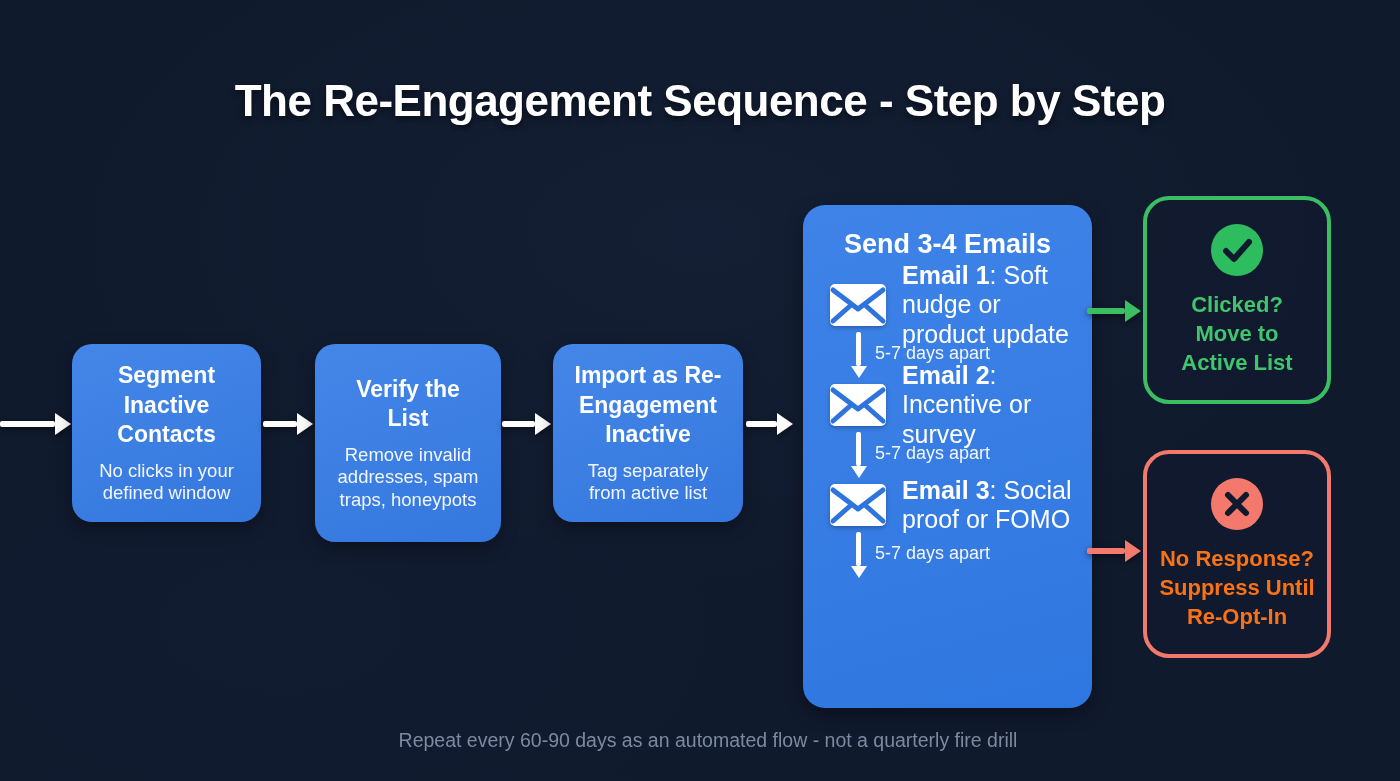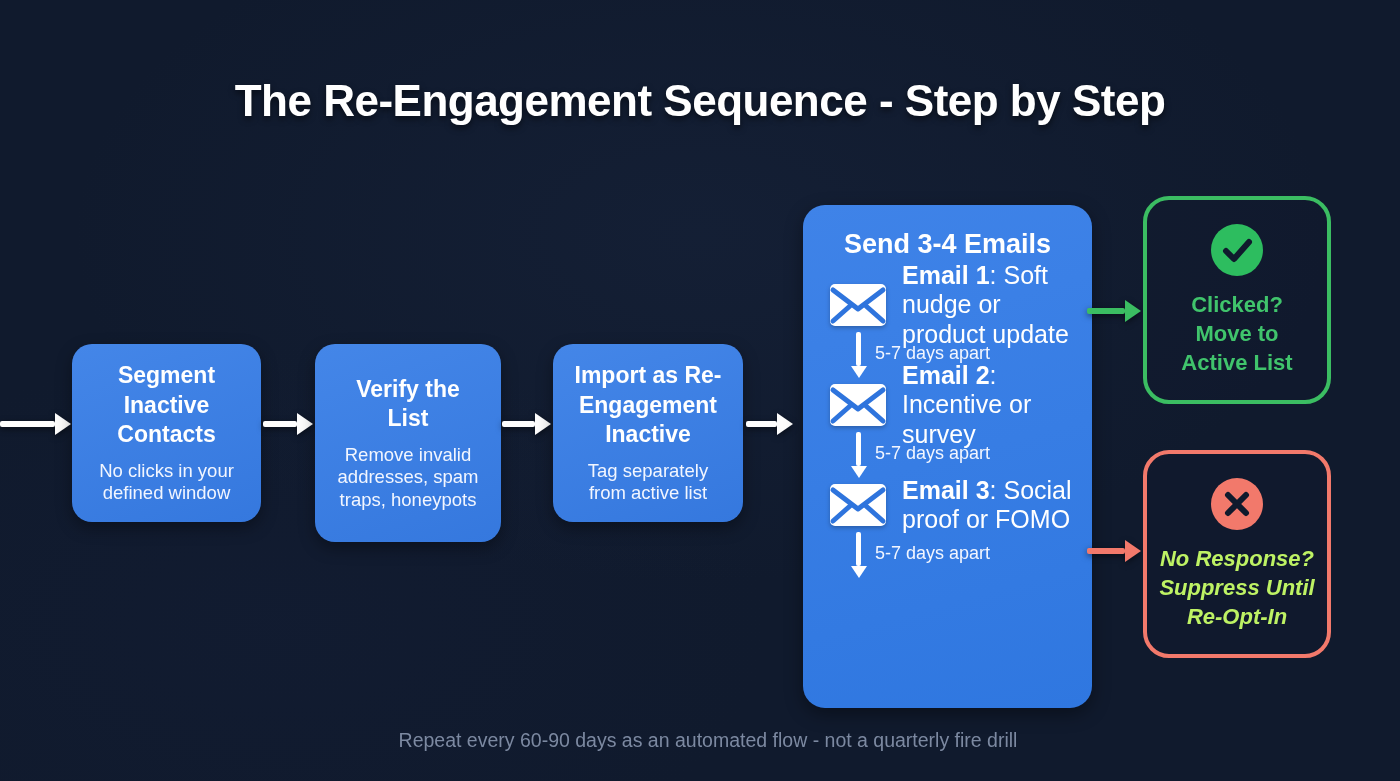--- a/index.html
+++ b/index.html
@@ -66,21 +66,21 @@
   
   .outcome-box{
     position:absolute;left:1143px;width:188px;height:208px;box-sizing:border-box;
     border-radius:26px;display:flex;flex-direction:column;align-items:center;justify-content:center;
     gap:13px;text-align:center;background:rgba(16,26,45,.35);
   }
   .outcome-box.success{border:4px solid #3bbd62;}
   .outcome-box.failure{border:4px solid #f2796b;}
   .outcome-text{font-size:22px;font-weight:bold;line-height:1.32;white-space:pre-line;margin:0;}
   .outcome-box.success .outcome-text{color:#40c46c;}
-  .outcome-box.failure .outcome-text{color:#bef264;font-style:italic;}
+  .outcome-box.failure .outcome-text{color:#f97316;}
   .outcome-icon{display:block;}
   .footer-note{
     position:absolute;top:721px;left:0;width:100%;text-align:center;
     font-size:19.5px;color:#7c89a1;margin:8px;
   }
   b{font-weight:bold;}
 </style>
 </head>
 <body>
 

